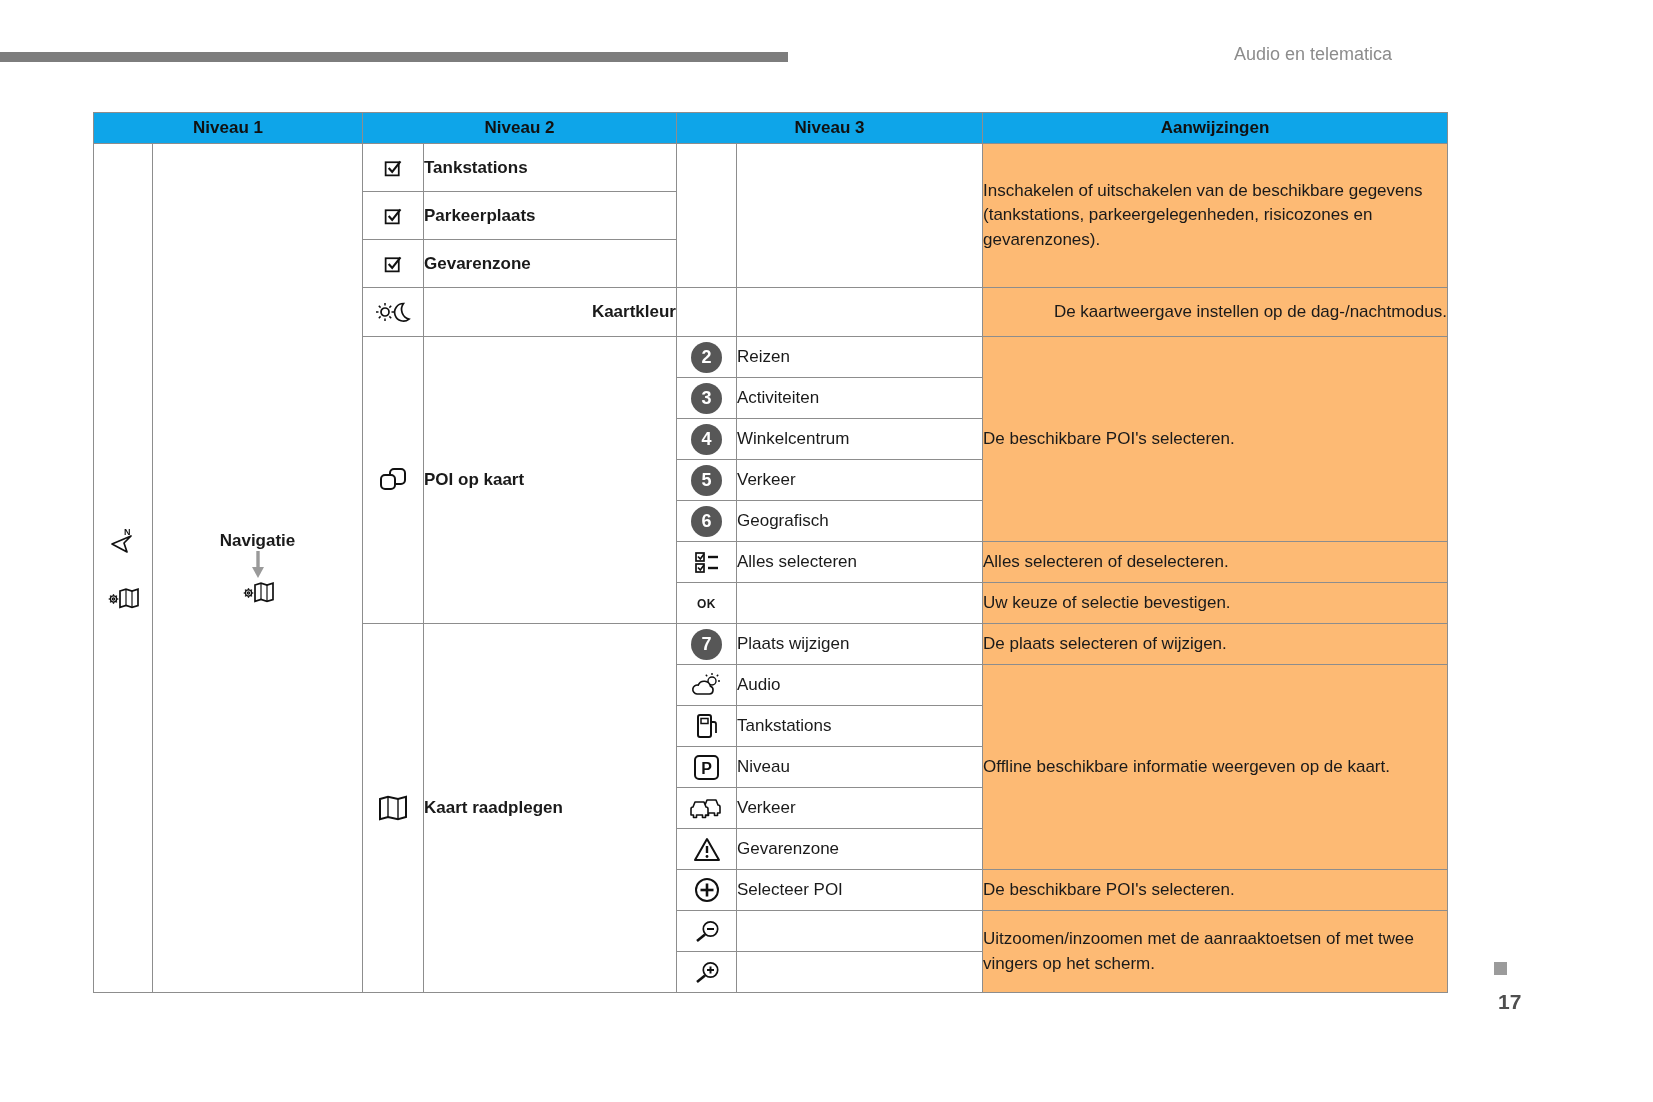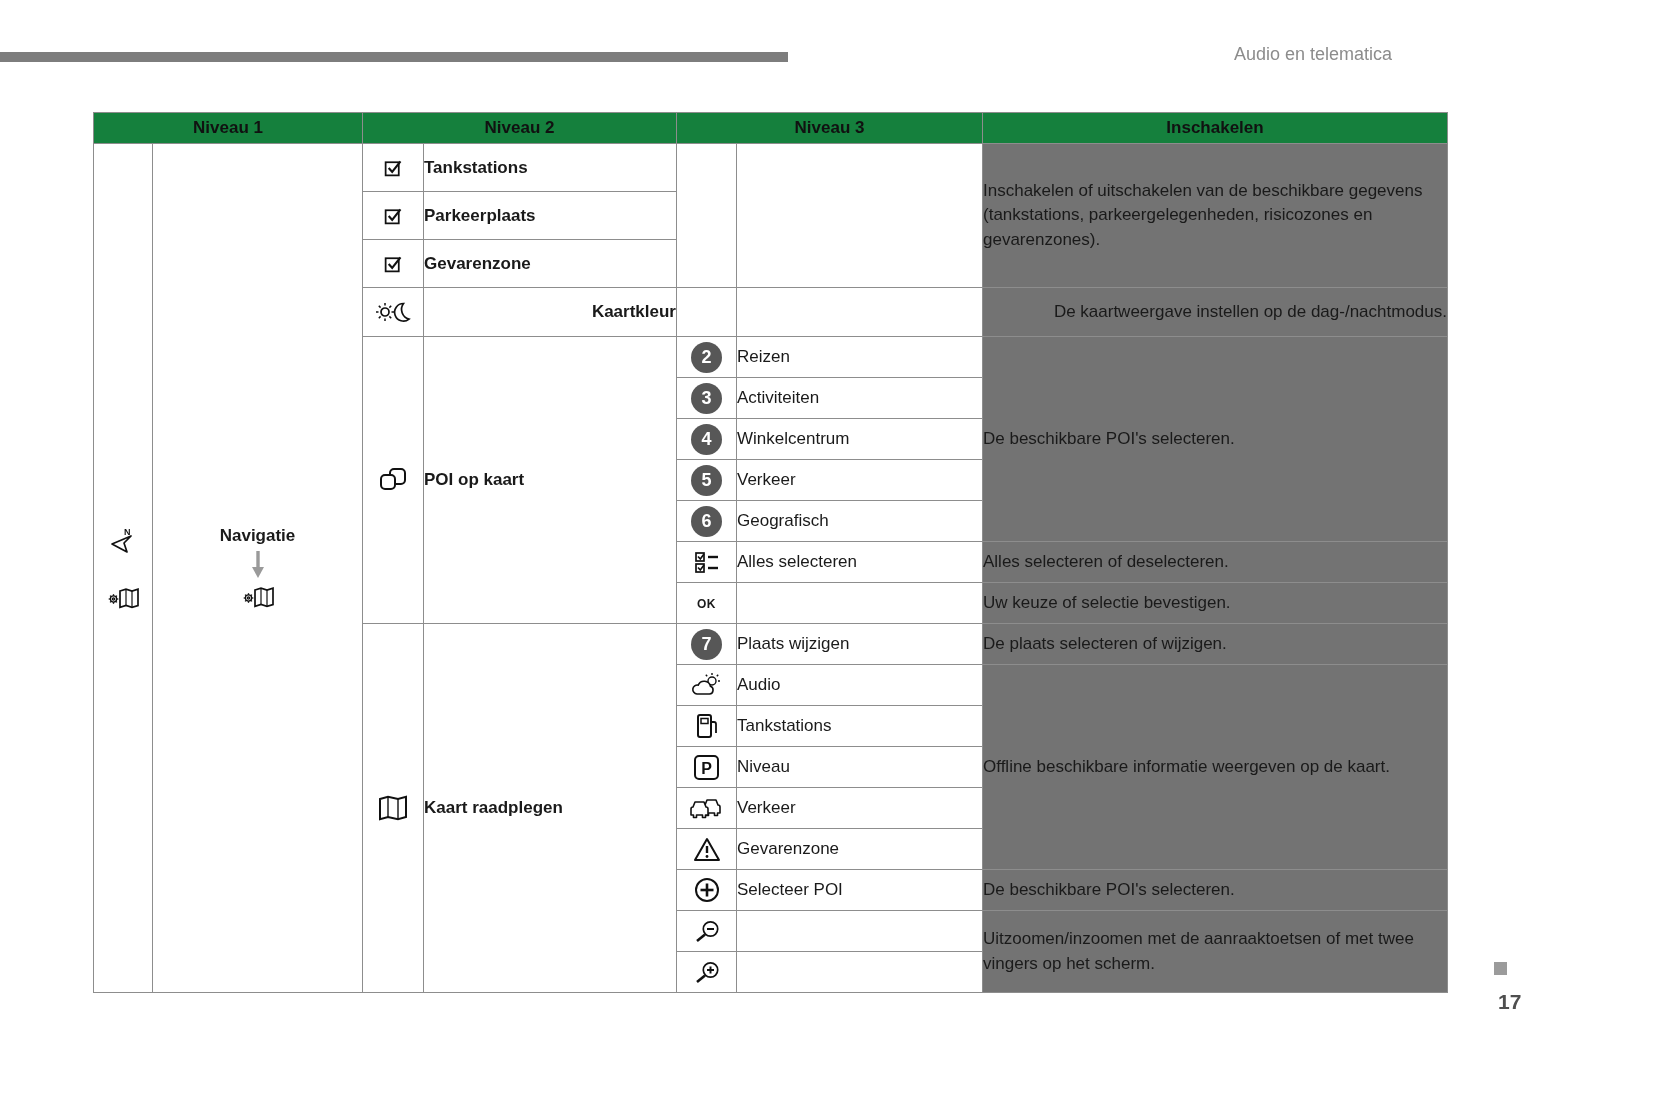--- a/index.html
+++ b/index.html
@@ -5,37 +5,37 @@
   * { box-sizing: border-box; }
   html,body { margin:0; padding:0; background:#ffffff; }
   body { font-family: "Liberation Sans", sans-serif; color:#1a1a1a; }
   .page { position:relative; width:1598px; height:1102px; background:#ffffff; overflow:hidden;border-radius:19px; }
 
   .top-bar { position:absolute; left:0; top:52px; width:788px; height:10px; background:#7d7d7d; }
   .section-title { position:absolute; top:44px; right:206px; font-size:18px; color:#8c8c8c; }
 
   table.menu { position:absolute; left:93px; top:112px; width:1354px; border-collapse:collapse; table-layout:fixed; font-size:17px; }
   .menu th, .menu td { border:1px solid #8d8d8d; padding:0; vertical-align:middle; }
-  .menu th { background:#15803d; font-weight:bold; height:31px; font-size:17px; color:#111; }
+  .menu th { background:#0ea5e9; font-weight:bold; height:31px; font-size:17px; color:#111; }
 
   tr.r48 > td { height:48px; }
   tr.r49 > td { height:49px;text-align:right; }
   tr.r41 > td { height:41px; }
 
   .icon-cell { text-align:center; }
   .n2-label { font-weight:bold; padding-left:9px; }
   .n3-label { padding-left:9px;margin-top:36px; }
-  .aanw { background:#737373; padding:5px 11px; line-height:1.45; }
+  .aanw { background:#fdba74; padding:5px 11px; line-height:1.45; }
 
   .badge { display:inline-flex; width:31px; height:31px; border-radius:50%; background:#575757; color:#ffffff;
            font-weight:bold; font-size:18px; align-items:center; justify-content:center; }
   .ok-text { font-weight:bold; font-size:12px; letter-spacing:0.5px; }
 
   .n1-icons-wrap { display:flex; flex-direction:column; align-items:center; gap:28px; }
-  .n1-label-wrap { display:flex; flex-direction:column; align-items:center; gap:5px; }
+  .n1-label-wrap { display:flex; flex-direction:column; align-items:center; }
   .n1-label { font-weight:bold; font-size:17px; }
 
   .footer-square { position:absolute; left:1494px; top:962px; width:13px; height:13px; background:#9b9b9b; }
   .page-number { position:absolute; left:1498px; top:990px; font-size:21px; font-weight:bold; color:#4f4f4f; }
 
   svg { display:block; margin:0 auto; }
 </style>
 </head>
 <body>
 
@@ -52,21 +52,21 @@
         <col style="width:253px">
       <col style="width:60px">
         <col style="width:246px">
       <col style="width:465px">
     </colgroup>
     <thead>
       <tr>
         <th colspan="2">Niveau 1</th>
         <th colspan="2">Niveau 2</th>
         <th colspan="2">Niveau 3</th>
-        <th>Inschakelen</th>
+        <th>Aanwijzingen</th>
       </tr>
     </thead>
     <tbody>
 
       <tr class="r48">
         <td rowspan="20" class="icon-cell">
           <div class="n1-icons-wrap">
             <span>
               <svg width="30" height="32" viewBox="0 0 30 32">
                 <text x="16" y="10" font-size="9" font-weight="bold" fill="#111" font-family="Liberation Sans, sans-serif">N</text>

